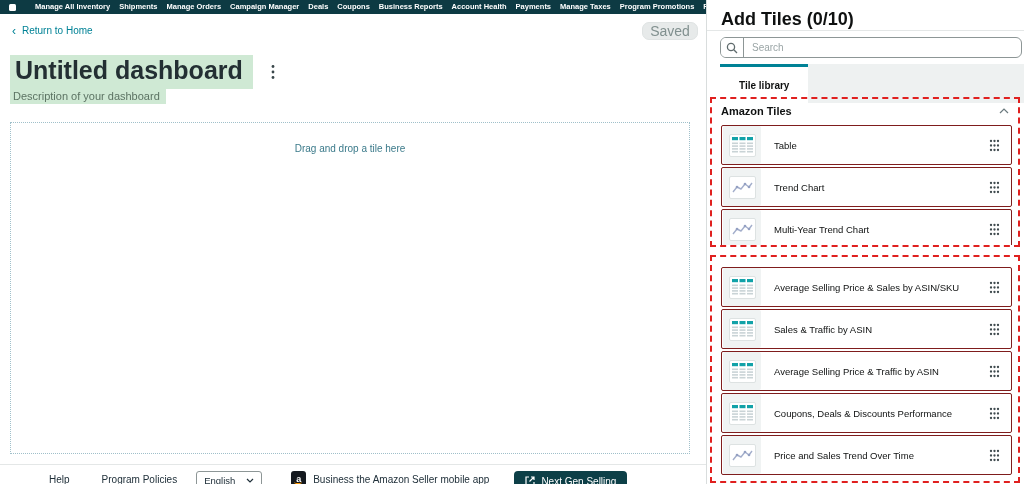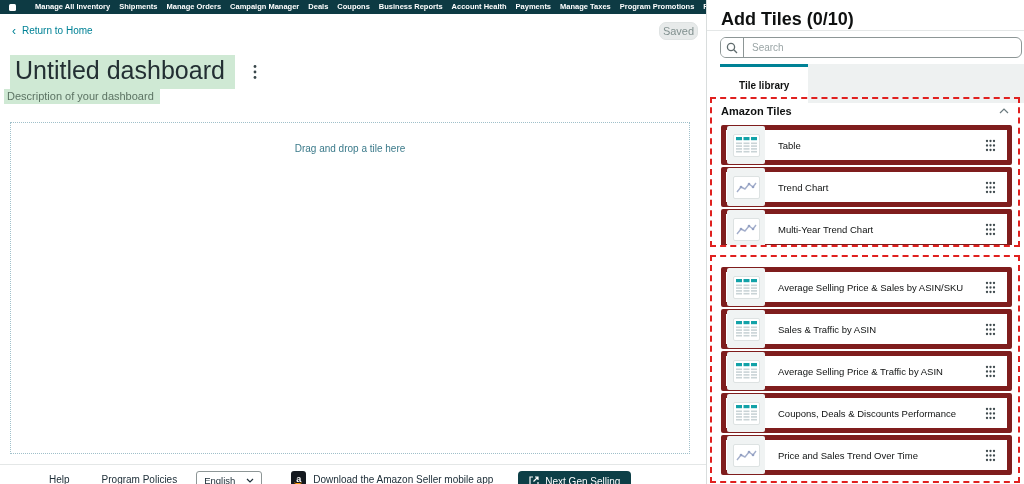--- a/index.html
+++ b/index.html
@@ -15,27 +15,27 @@
             background:var(--navbg); display:flex; align-items:center; z-index:1; }
   .nav-logo { width:7px; height:7px; background:#fff; border-radius:1.5px; margin-left:9px; flex:0 0 auto; }
   .nav-items { display:flex; gap:9px; margin-left:19px; white-space:nowrap; overflow:hidden; }
   .nav-item { color:#fff; font-size:7.5px; font-weight:700; line-height:14px; cursor:pointer; }
 
   
   .main { position:absolute; left:0; top:14px; width:706px; height:470px; background:#fff; }
   .back-link { position:absolute; left:12px; top:11px; font-size:10px; color:var(--teal);
                display:flex; align-items:center; gap:6px; cursor:pointer; }
   .back-chevron { font-size:12px; line-height:10px; color:var(--teal); }
-  .saved-btn { position:absolute; right:8px; top:8px; width:39px; height:18px;
-               background:#e7eaea; color:#81908f; font-size:11px; border:1px solid #dfe3e3;
+  .saved-btn { position:absolute; right:8px; top:8px; width:56px; height:18px;
+               background:#e7eaea; color:#81908f; font-size:14px; border:1px solid #dfe3e3;
                border-radius:7px; text-align:center; line-height:16px; }
-  .title-row { position:absolute; left:10px; top:41px; display:flex; align-items:center; gap:16px; }
+  .title-row { position:absolute; left:10px; top:41px; display:flex; align-items:center; gap:16px;font-weight:bold; }
   .title-hl { background:var(--green); padding:1px 10px 4px 5px; font-size:25px; color:#232f33; }
   .kebab { display:flex; align-items:center; cursor:pointer; padding:2px; }
-  .desc-hl { position:absolute; left:4px; top:75px; background:var(--green);
+  .desc-hl { position:absolute; left:10px; top:75px; background:var(--green);
              font-size:11px; color:#5c7363; padding:1px 6px 2px 3px; }
   .dropzone { position:absolute; left:10px; top:108px; width:680px; height:332px;
               border:1px dotted #a0c0ca; }
   .dropzone-hint { margin-top:20px; text-align:center; font-size:10px; color:#3b7a8a; }
   .bottom-divider { position:absolute; left:0; top:450px; width:706px; height:1px; background:#e4e7e7; }
 
   
   .footer { position:absolute; left:40px; top:457px; display:flex; align-items:flex-start;
             gap:15px; font-size:10px; color:#20303a; }
   .help-link { padding:3px 17px 4px; margin-left:-8px; border-bottom:2.5px solid #0b8292; cursor:pointer; }
@@ -72,21 +72,21 @@
   .tab.active { background:#fff; border-top:3px solid var(--teal); color:#0f1111; font-weight:700; }
 
   .section { position:absolute; left:3px; width:310px; border:2px dashed var(--red);
              padding:4px 6px 6px 9px; overflow:hidden; }
   .section-blank { top:97px; height:150px; }
   .section-template { top:255px; height:228px; }
   .section-head { display:flex; justify-content:space-between; align-items:center; height:16px; padding-right:3px; }
   .section-title { font-size:11px; font-weight:700; color:#0f1111; }
   .collapse-btn { cursor:pointer; display:flex; align-items:center; }
   .tiles { margin-top:6px; display:flex; flex-direction:column; gap:2px; }
-  .tile-card { height:40px; background:#fff; border:5px solid #7f1d1d; border-radius:2px;
+  .tile-card { height:40px; background:#fff; border:1px solid #7f1d1d; border-radius:2px;
                display:flex; align-items:center; cursor:grab; }
   .tile-icon-box { width:38px; height:38px; margin-left:1px; background:#f0f3f3; border-radius:2px;
                    display:flex; align-items:center; justify-content:center; flex:0 0 auto; }
   .tile-mini-card { width:27px; height:23px; background:#fff; border:1px solid #dde2e2; border-radius:2px;
                     display:flex; align-items:center; justify-content:center; }
   .tile-label { margin-left:13px; font-size:9.5px; color:#0f1111; flex:1; }
   .tile-handle { margin-right:11px; display:flex; align-items:center; cursor:grab; }
 </style>
 </head>
 <body style="--teal: #008296; --red: #e0201f; --green: #cfe9d4; --navbg: #0d3a43;">
@@ -138,21 +138,21 @@
     <span class="help-link">Help</span>
     <span class="policies-link">Program Policies</span>
     <div class="lang-select">
       <span>English</span>
       <svg width="8" height="5" viewBox="0 0 8 5">
           <path d="M1 1 L4 4 L7 1" stroke="#20303a" stroke-width="1.2" fill="none"></path>
         </svg>
     </div>
     <div class="app-group">
       <div class="app-icon">a</div>
-      <span class="download-label">Download the Amazon Seller mobile app</span>
+      <span class="download-label">Business the Amazon Seller mobile app</span>
     </div>
     <button class="next-gen-btn">
       <svg width="10" height="10" viewBox="0 0 10 10">
           <path d="M4 1 H1 V9 H9 V6" stroke="#fff" stroke-width="1.2" fill="none"></path>
           <path d="M6 1 H9 V4 M9 1 L4.5 5.5" stroke="#fff" stroke-width="1.2" fill="none"></path>
         </svg>
       <span>Next Gen Selling</span>
     </button>
   </div>
 </div>

